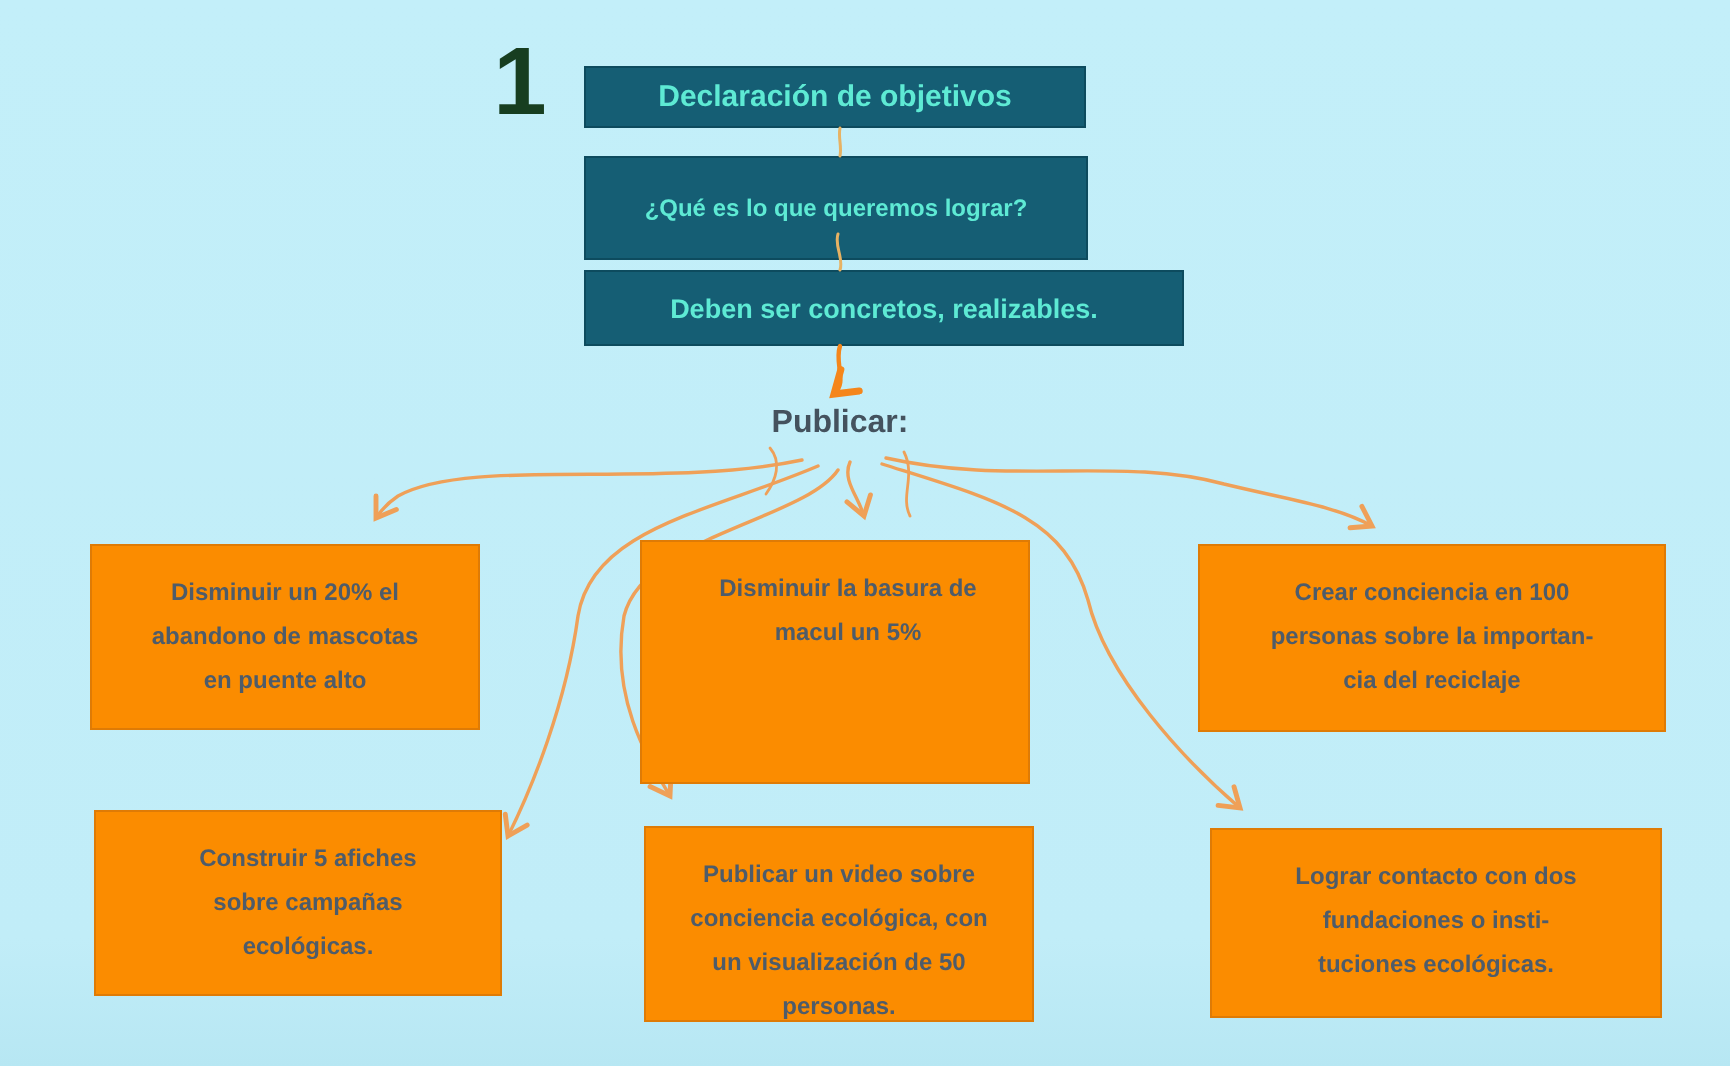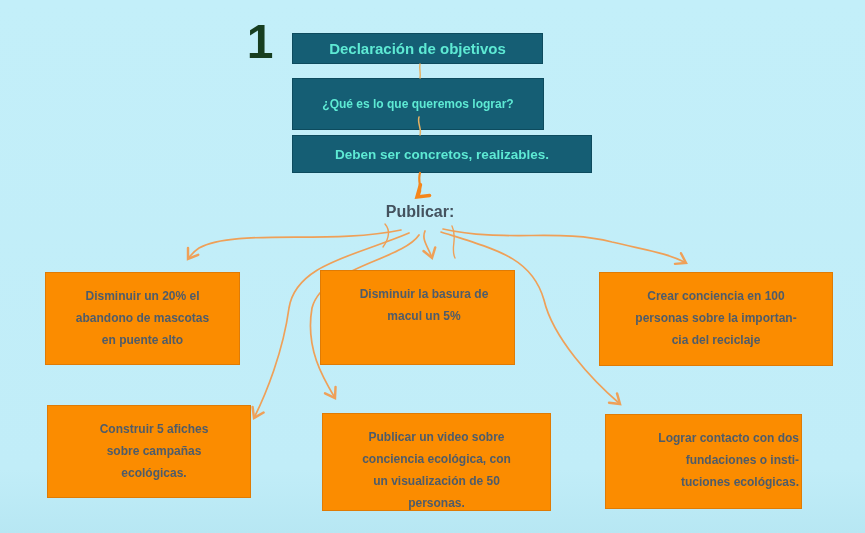--- a/index.html
+++ b/index.html
@@ -33,25 +33,25 @@
   .ex{
     position:absolute;
     background:#fb8c00;
     border:1px solid rgba(200,110,10,.55);
     color:#4e5c6a;font-weight:bold;font-size:12px;line-height:22px;
     text-align:center;box-sizing:border-box;
     padding:12px 2px 0 2px;
   }
   .ex-text{white-space:pre-line;display:block;}
   .ea{left:45px; top:272px;width:195px;height:93px;}
-  .eb{left:320px;top:270px;width:195px;height:95px;padding-left:15px;}
+  .eb{left:320px;top:270px;width:195px;height:122px;padding-left:15px;}
   .ec{left:599px;top:272px;width:234px;height:94px;}
   .ed{left:47px; top:405px;width:204px;height:93px;padding-left:12px;}
-  .ee{left:322px;top:413px;width:229px;height:98px;}
-  .ef{left:605px;top:414px;width:197px;height:95px;text-align:right;}
+  .ee{left:322px;top:413px;width:195px;height:98px;}
+  .ef{left:605px;top:414px;width:226px;height:95px;}
   .arrows{position:absolute;left:0;top:0;pointer-events:none;}
 </style>
 </head>
 <body>
 
 <div class="stage">
 
   <div class="num">1</div>
 
   <div class="teal t1">

